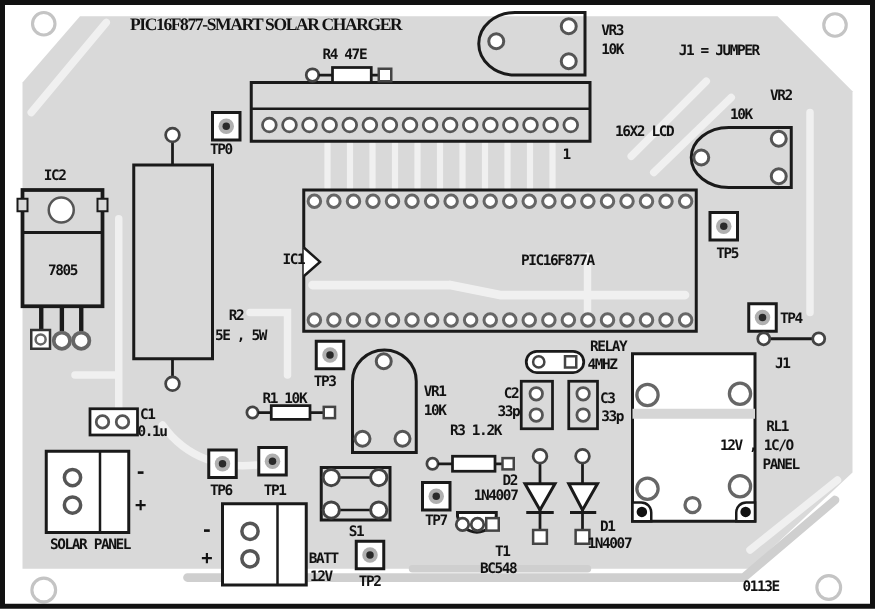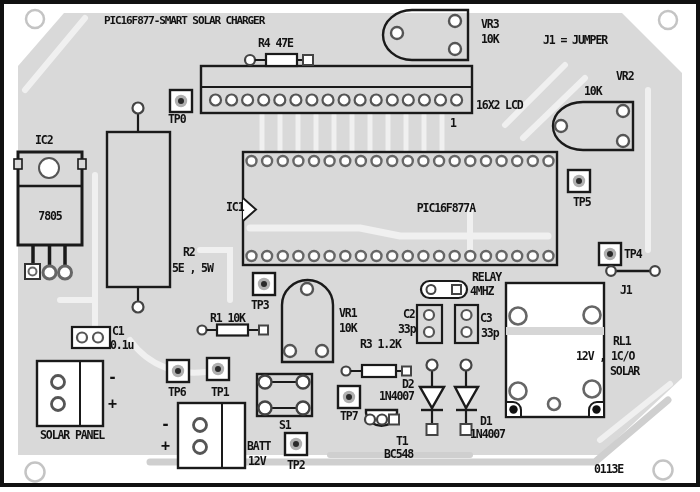--- a/index.html
+++ b/index.html
@@ -1,21 +1,21 @@
 <!DOCTYPE html>
 <html><head>
 <meta charset="utf-8">
 <style>
   html,body{margin:0;padding:0;background:#fff;}
   #stage{position:relative;width:700px;height:492px;background:#ffffff;overflow:hidden;
          font-family:"DejaVu Sans Mono",monospace;}
   .lbl{position:absolute;font:bold 11.5px "DejaVu Sans Mono",monospace;
        letter-spacing:-1.1px;color:#121212;white-space:pre;line-height:12px;}
   .sign{font-size:15px;letter-spacing:0;}
-  .big{font-size:11px;}
+  .big{font-size:14px;font-family:Liberation Serif, serif;}
   svg{position:absolute;left:0;top:0;}
 </style>
 </head>
 <body>
 
 <div id="stage">
 
 <svg width="700" height="492" viewBox="0 0 700 492">
 
   <g>
@@ -308,21 +308,21 @@
   </g>
 </svg>
 
 <div class="lbl big" style="left:104px;top:15px">PIC16F877-SMART SOLAR CHARGER</div>
 <div class="lbl" style="left:543px;top:34px">J1 = JUMPER</div>
 
 <div class="lbl" style="left:481px;top:18px">VR3</div>
 <div class="lbl" style="left:481px;top:33px">10K</div>
 <div class="lbl" style="left:258px;top:37px">R4 47E</div>
 <div class="lbl" style="left:168px;top:113px">TP0</div>
-<div class="lbl" style="left:476px;top:99px">16X2 LCD</div>
+<div class="lbl" style="left:492px;top:99px">16X2 LCD</div>
 <div class="lbl" style="left:450px;top:117px">1</div>
 <div class="lbl" style="left:616px;top:70px">VR2</div>
 <div class="lbl" style="left:584px;top:85px">10K</div>
 
 <div class="lbl" style="left:35px;top:134px">IC2</div>
 <div class="lbl" style="left:18px;top:210px;width:64px;text-align:center">7805</div>
 
 <div class="lbl" style="left:226px;top:201px">IC1</div>
 <div class="lbl" style="left:330px;top:202px;width:145px;text-align:right">PIC16F877A</div>
 <div class="lbl" style="left:573px;top:196px">TP5</div>
@@ -338,21 +338,21 @@
 <div class="lbl" style="left:339px;top:307px">VR1</div>
 <div class="lbl" style="left:339px;top:322px">10K</div>
 <div class="lbl" style="left:403px;top:308px">C2</div>
 <div class="lbl" style="left:398px;top:323px">33p</div>
 <div class="lbl" style="left:480px;top:312px">C3</div>
 <div class="lbl" style="left:481px;top:327px">33p</div>
 <div class="lbl" style="left:210px;top:312px">R1 10K</div>
 
 <div class="lbl" style="left:613px;top:335px">RL1</div>
 <div class="lbl" style="left:576px;top:350px">12V , 1C/O</div>
-<div class="lbl" style="left:610px;top:365px">SOLAR</div>
+<div class="lbl" style="left:610px;top:365px">PANEL</div>
 
 <div class="lbl" style="left:112px;top:325px">C1</div>
 <div class="lbl" style="left:110px;top:339px">0.1u</div>
 <div class="lbl" style="left:360px;top:338px">R3 1.2K</div>
 
 <div class="lbl" style="left:168px;top:386px">TP6</div>
 <div class="lbl" style="left:211px;top:386px">TP1</div>
 <div class="lbl" style="left:402px;top:378px">D2</div>
 <div class="lbl" style="left:379px;top:390px">1N4007</div>
 

